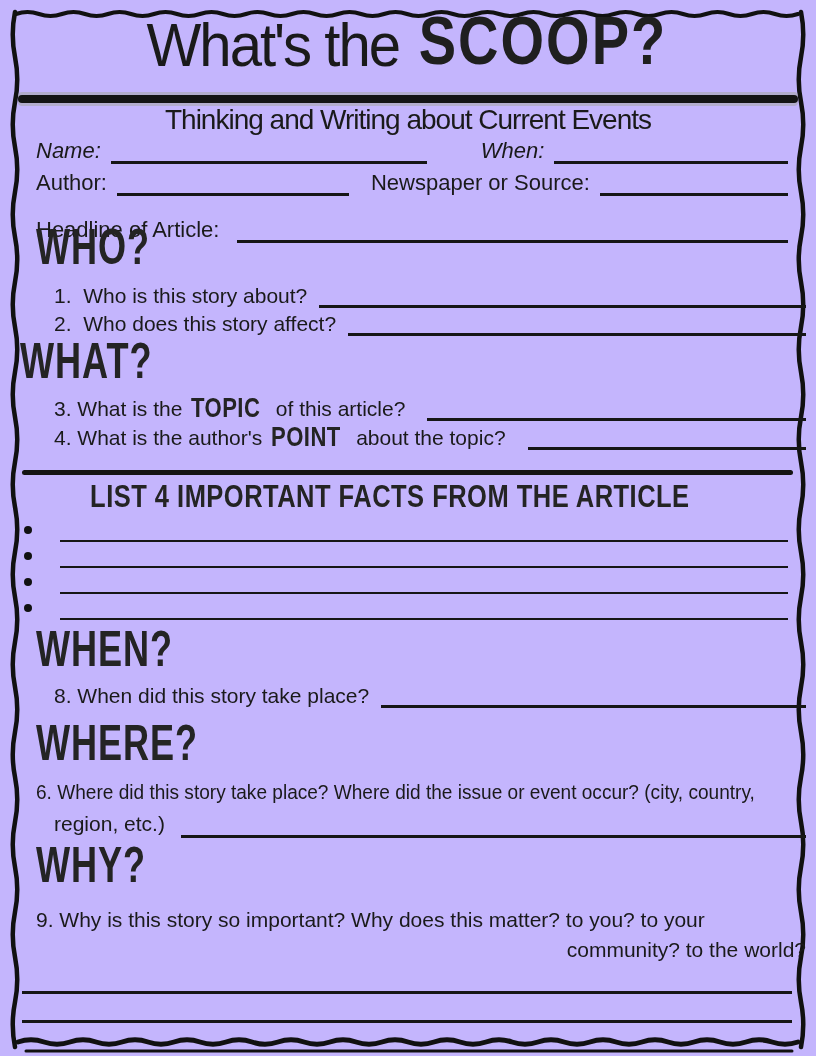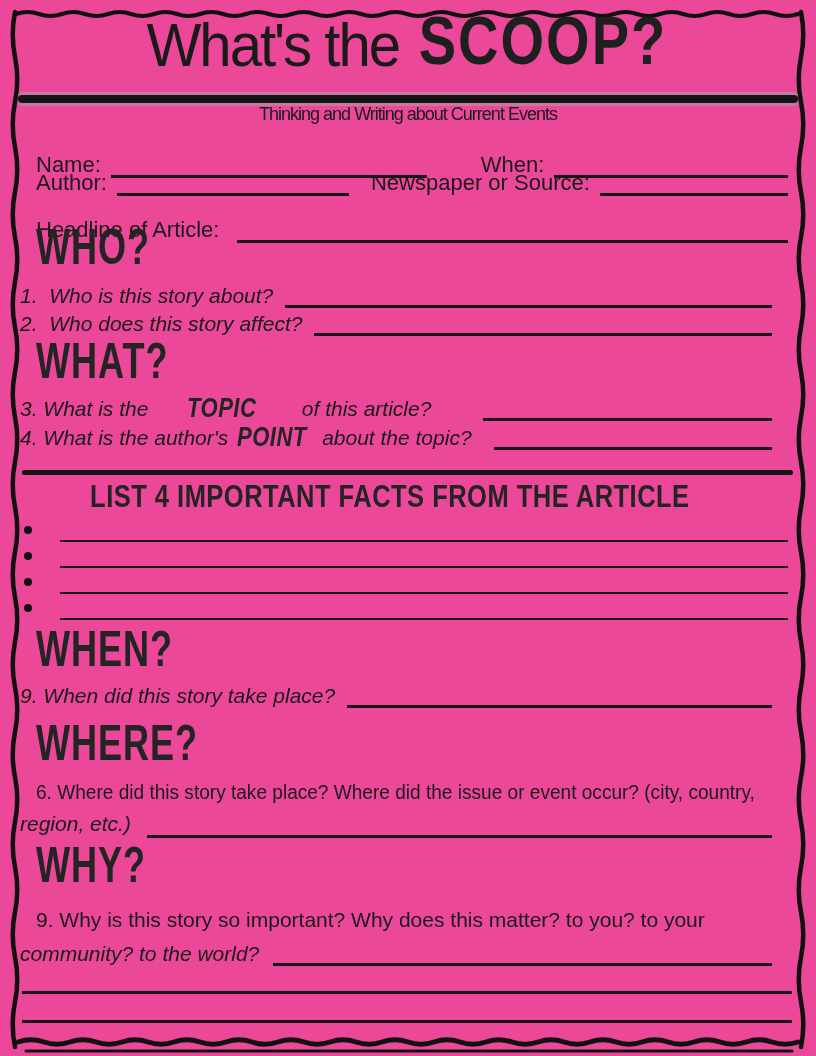--- a/index.html
+++ b/index.html
@@ -1,55 +1,55 @@
 <!DOCTYPE html>
 <html style="--ink: #1a1a1a;"><head>
 <meta charset="utf-8">
 <style>
   :root { --ink:#1a1a1a; }
   * { box-sizing:border-box; margin:0; padding:0; }
   html,body { background:#ffffff; }
   body { font-family:"Liberation Sans", sans-serif; color:var(--ink); }
   .page {
     position:relative; width:816px; height:1056px;
-    background:#ec4899; overflow:hidden; margin:0 auto;
+    background:#c4b5fd; overflow:hidden; margin:0 auto;
   }
   .border-svg { position:absolute; inset:0; width:816px; height:1056px; pointer-events:none; }
 
   .abs { position:absolute; }
 
   
   .title-row { top:14px; left:0; width:816px; text-align:center; white-space:nowrap; }
   .title-script {
     display:inline-block; font-size:57px; font-weight:500; letter-spacing:-2px;
     transform:scale(1.02,1.08); transform-origin:50% 100%;
   }
   .title-stencil {
     display:inline-block; font-size:56px; font-weight:800; letter-spacing:2px;
     margin-left:18px; transform:scale(1.0,1.22); transform-origin:50% 100%; color:#1f1f1f;
   }
   .rule-3d {
     top:95px; left:18px; width:780px; height:8px; background:#141414; border-radius:5px;
     box-shadow:0 -3px 0 rgba(165,165,165,.55), 0 3px 0 rgba(165,165,165,.55);
   }
-  .subtitle { top:104px; left:0; width:816px; text-align:center; font-size:18px; font-weight:500; letter-spacing:-1px; }
+  .subtitle { top:104px; left:0; width:816px; text-align:center; font-size:28px; font-weight:500; letter-spacing:-1px; }
 
   
   .frow { left:36px; width:752px; display:flex; align-items:flex-end; font-size:22px; }
   .lab { white-space:pre; margin-right:10px; }
   .wline { border-bottom:3px solid #161616; height:100%; }
   .grow { flex:1 1 auto; }
 
   
   .h-sec {
     display:inline-block; font-size:38px; font-weight:800; letter-spacing:1px; color:#242424;
     line-height:1; transform:scale(0.95,1.3); transform-origin:0 100%;
   }
   
-  .qrow { left:20px; width:752px; display:flex; align-items:flex-end; font-size:21px;font-style:italic; }
+  .qrow { left:54px; width:752px; display:flex; align-items:flex-end; font-size:21px; }
   .qt { white-space:pre; }
   .qrow .wline { margin-left:12px; }
   .kw {
     display:inline-block; font-size:24px; font-weight:800; letter-spacing:0.5px; line-height:1;
     margin:0 9px; transform:scale(0.92,1.12); transform-origin:0 100%; color:#242424;
   }
 
   .divider { left:22px; width:771px; height:5px; background:#141414; border-radius:3px; }
   .h-facts-wrap { left:0; width:780px; text-align:center; }
   .h-facts {
@@ -76,21 +76,21 @@
     <line x1="26" y1="1051" x2="792" y2="1051" stroke-width="3"></line>
   </svg>
 
   <div class="abs title-row">
     <span class="title-script">What's the</span>
     <span class="title-stencil">SCOOP?</span>
   </div>
   <div class="abs rule-3d"></div>
   <div class="abs subtitle">Thinking and Writing about Current Events</div>
 
-  <div class="abs frow" style="top:152px; height:26px;">
+  <div class="abs frow" style="top:138px; height:26px;font-style:italic;">
     <span class="lab">Name:</span>
     <span class="wline" style="width:316px;"></span>
     <span class="lab" style="margin-left:54px;">When:</span>
     <span class="wline grow"></span>
   </div>
 
   <div class="abs frow" style="top:170px; height:26px;">
     <span class="lab">Author:</span>
     <span class="wline" style="width:232px;"></span>
     <span class="lab" style="margin-left:22px;">Newspaper or Source:</span>
@@ -107,24 +107,24 @@
   </div>
   <div class="abs qrow" style="top:286px; height:22px;">
     <span class="qt">1.  Who is this story about?</span>
     <span class="wline grow"></span>
   </div>
   <div class="abs qrow" style="top:314px; height:22px;">
     <span class="qt">2.  Who does this story affect?</span>
     <span class="wline grow"></span>
   </div>
 
-  <div class="abs" style="top:348px; left:36px;">
+  <div class="abs" style="top:348px; left:20px;">
     <span class="h-sec">WHAT?</span>
   </div>
-  <div class="abs qrow" style="top:397px; height:24px;gap:30px;">
+  <div class="abs qrow" style="top:397px; height:24px;">
     <span class="qt">3. What is the</span>
     <span class="kw">TOPIC</span>
     <span class="qt">of this article?</span>
     <span class="wline grow" style="margin-left:22px;"></span>
   </div>
   <div class="abs qrow" style="top:426px; height:24px;">
     <span class="qt">4. What is the author's</span>
     <span class="kw">POINT</span>
     <span class="qt">about the topic?</span>
     <span class="wline grow" style="margin-left:22px;"></span>
@@ -148,38 +148,38 @@
   </div>
   <div class="abs fact-row" style="top:594px;">
     <span class="dot"></span>
     <span class="wline"></span>
   </div>
 
   <div class="abs" style="top:636px; left:36px;">
     <span class="h-sec">WHEN?</span>
   </div>
   <div class="abs qrow" style="top:684px; height:24px;">
-    <span class="qt">9. When did this story take place?</span>
+    <span class="qt">8. When did this story take place?</span>
     <span class="wline grow"></span>
   </div>
 
   <div class="abs" style="top:730px; left:36px;">
     <span class="h-sec">WHERE?</span>
   </div>
   <div class="abs longline" style="top:780px; transform:scale(0.93,1);">6. Where did this story take place? Where did the issue or event occur? (city, country,</div>
   <div class="abs qrow" style="top:810px; height:28px;align-items:center;">
     <span class="qt">region, etc.)</span>
     <span class="wline grow" style="margin-left:16px;"></span>
   </div>
 
   <div class="abs" style="top:852px; left:36px;">
     <span class="h-sec">WHY?</span>
   </div>
   <div class="abs longline" style="top:908px; font-size:21px;">9.  Why is this story so important? Why does this matter?  to you? to your</div>
-  <div class="abs qrow" style="top:938px; height:28px;">
+  <div class="abs qrow" style="top:938px; height:28px;flex-direction:column;">
     <span class="qt">community? to the world?</span>
     <span class="wline grow" style="margin-left:14px;"></span>
   </div>
 
   <div class="abs tail-line" style="top:991px;"></div>
   <div class="abs tail-line" style="top:1020px;"></div>
 
 </div>
 
 </body></html>

